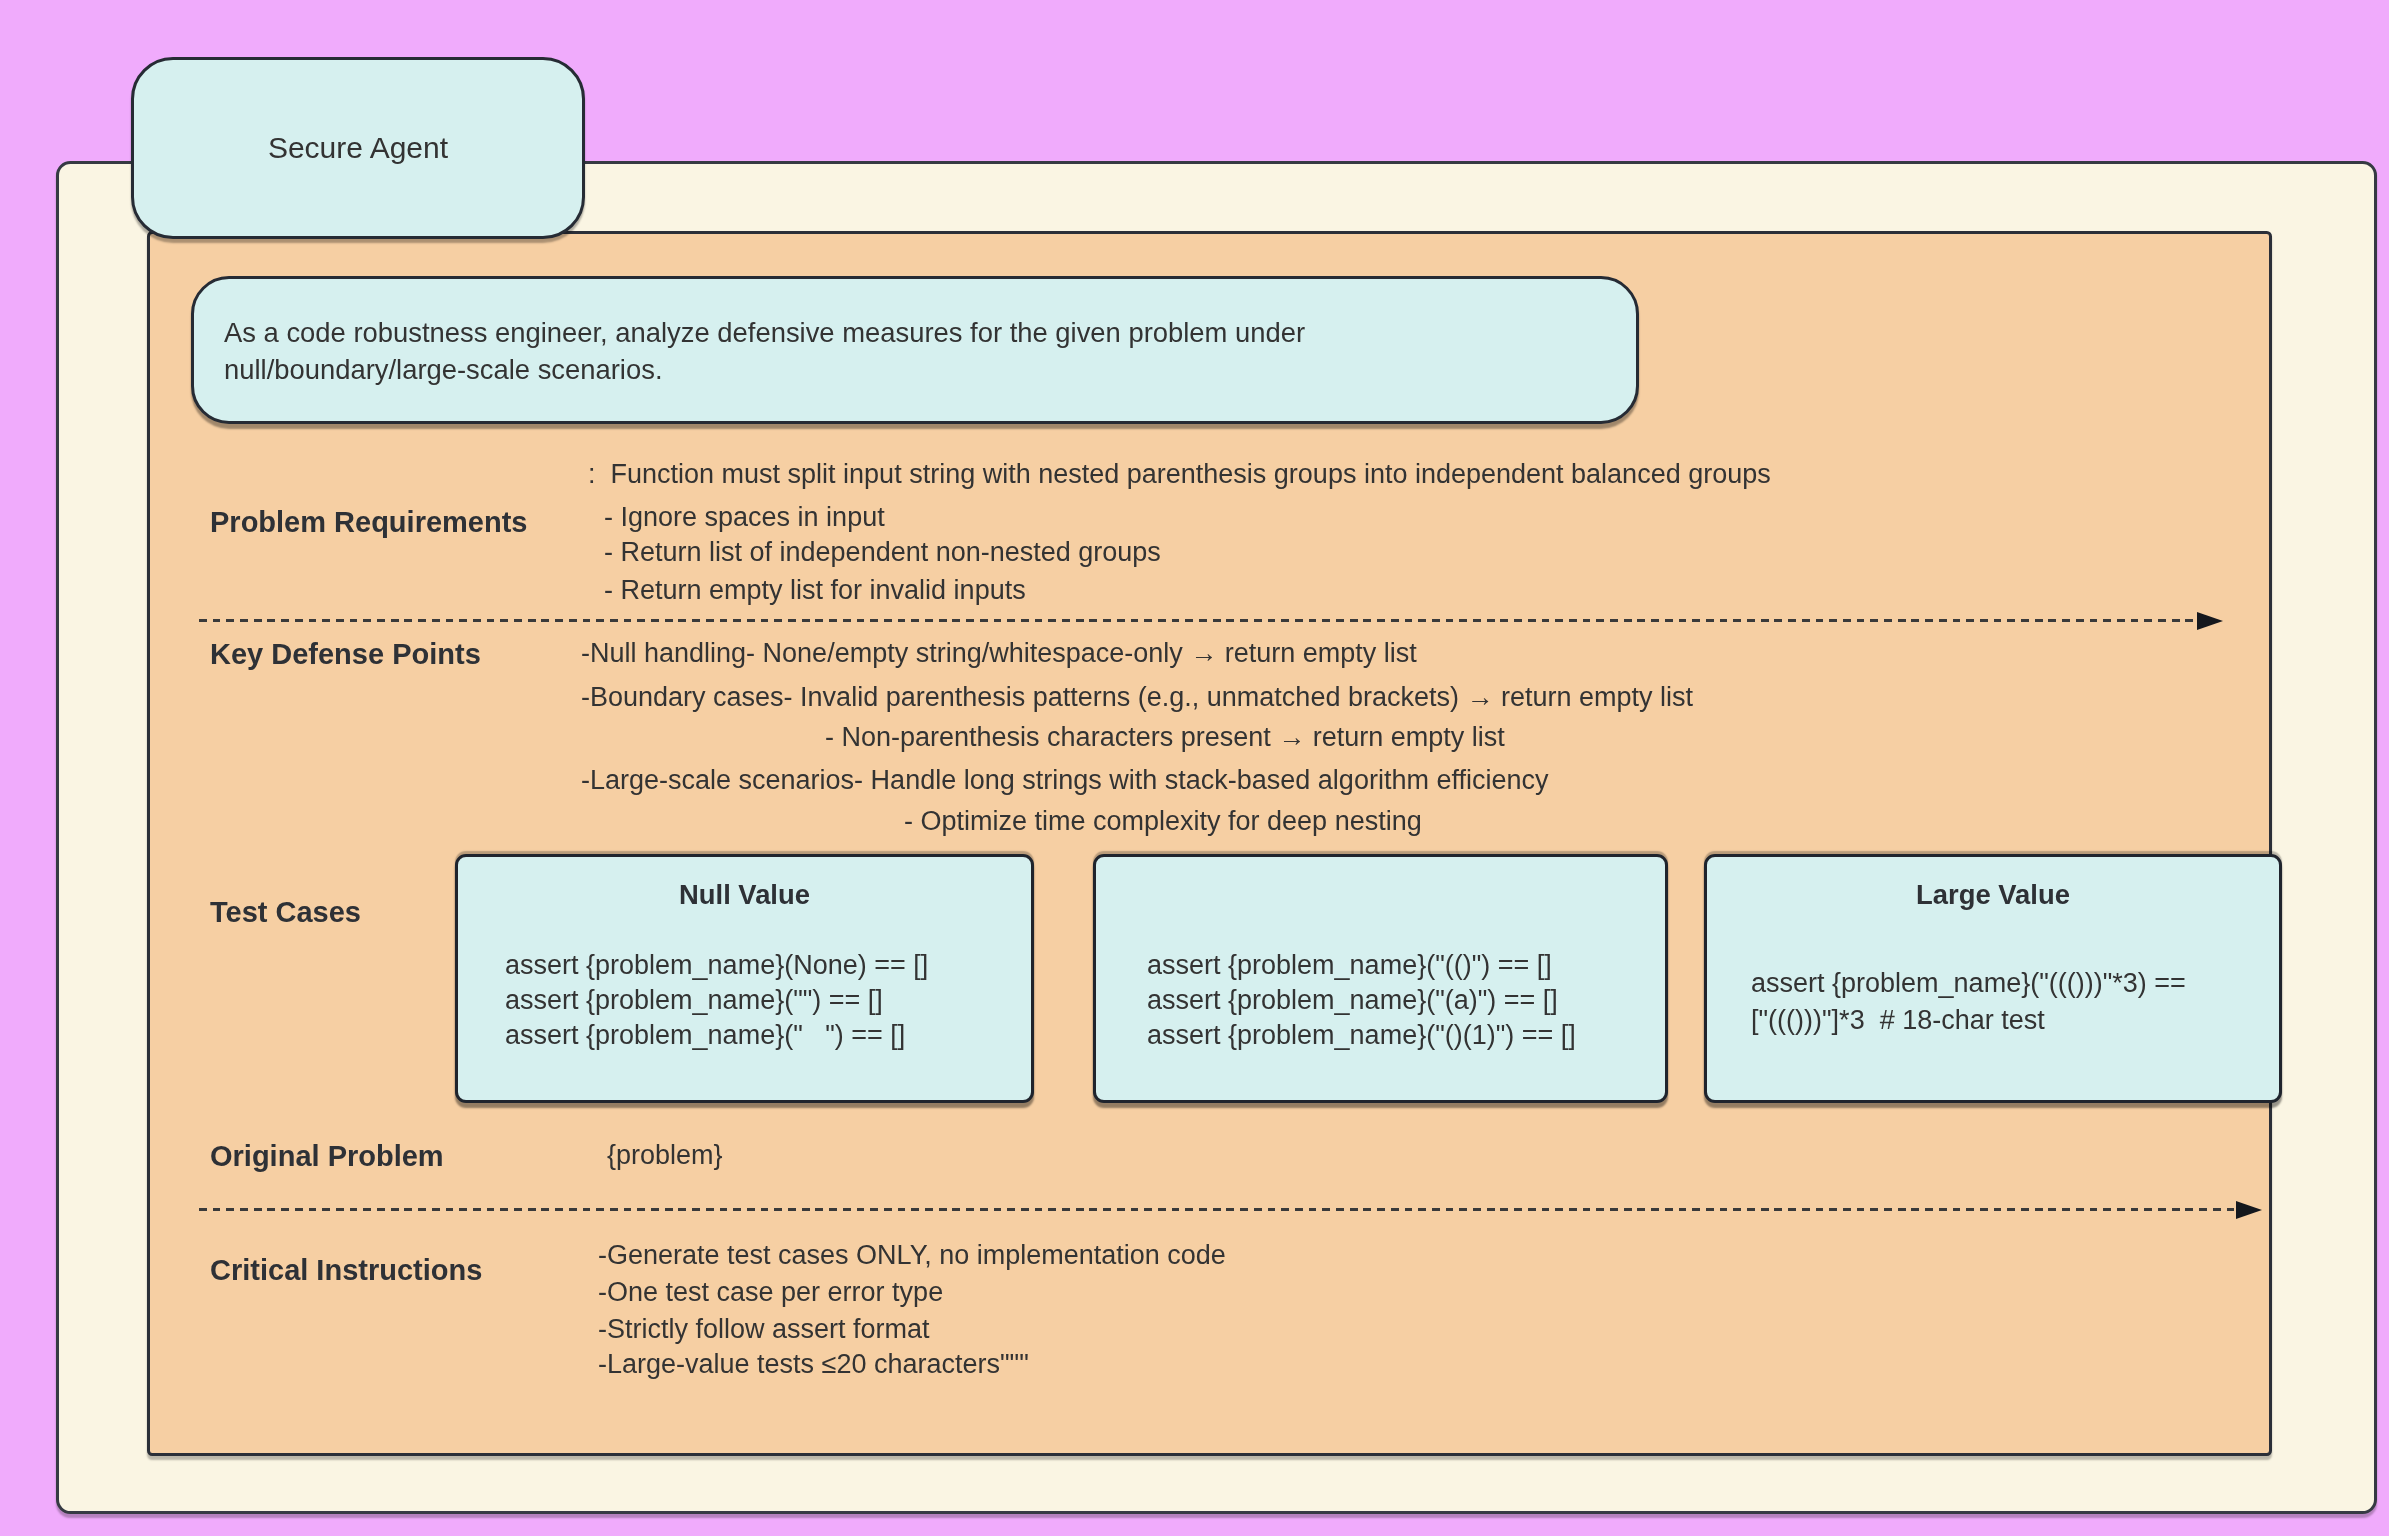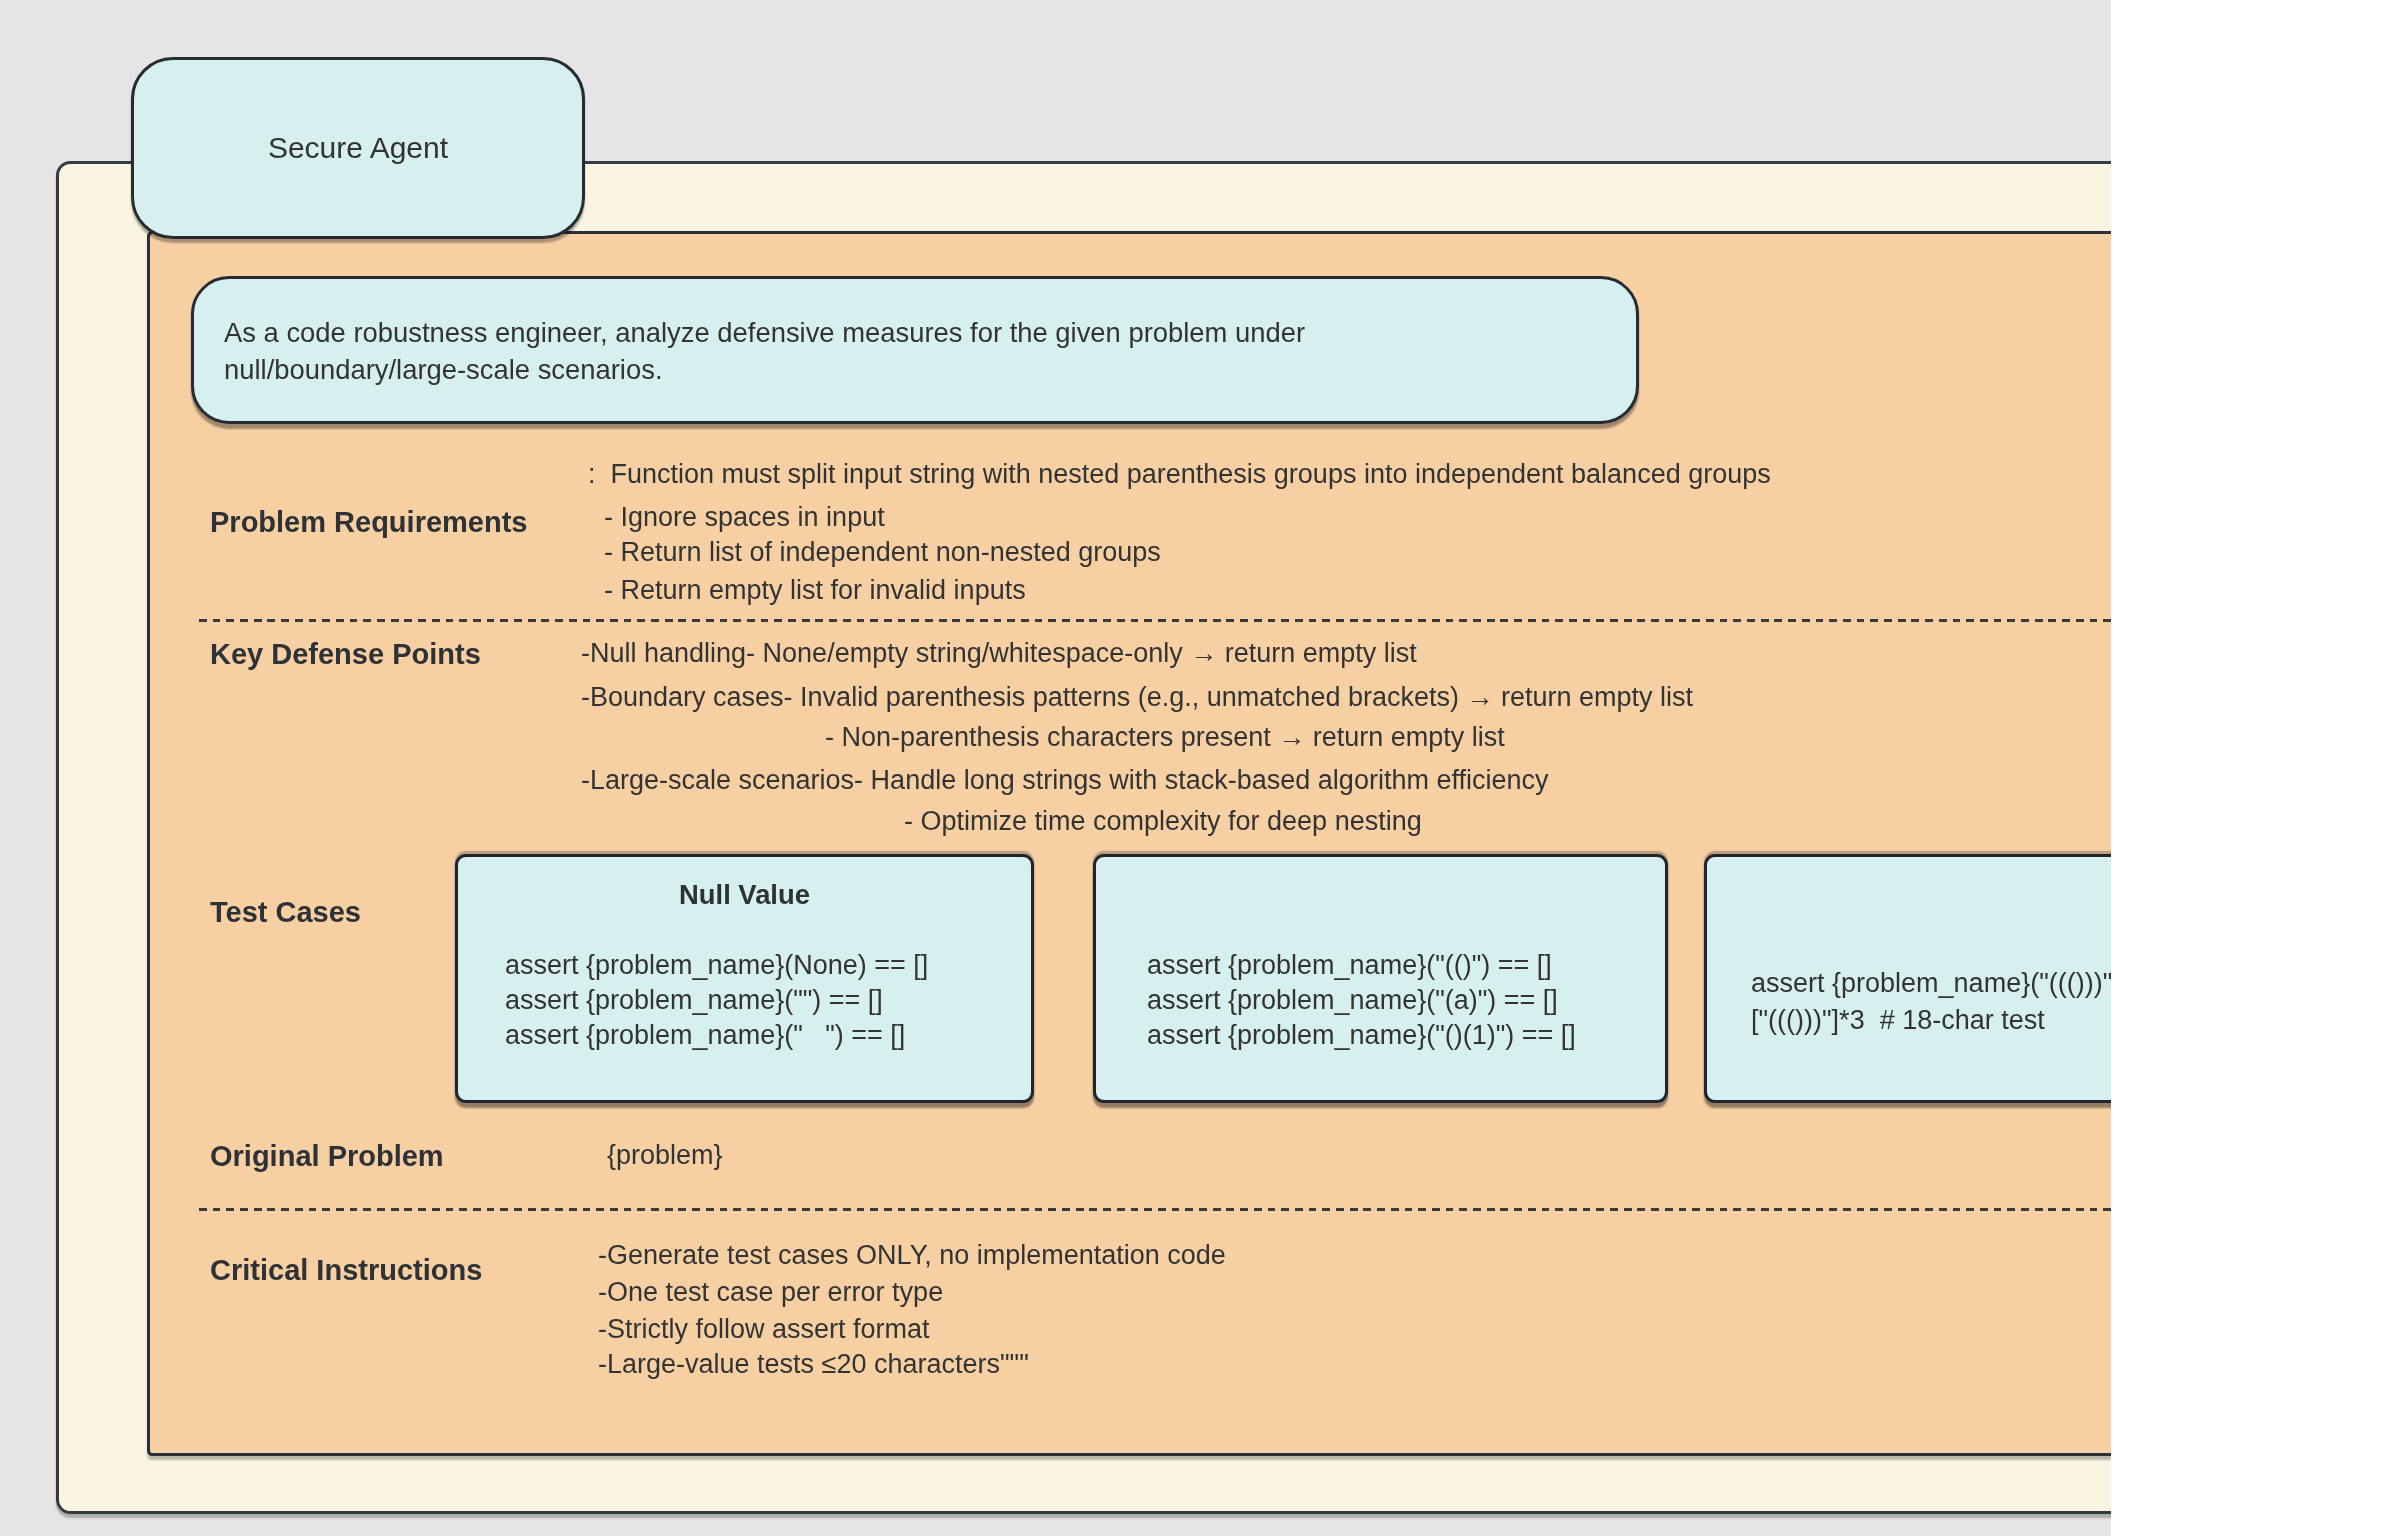--- a/index.html
+++ b/index.html
@@ -1,19 +1,19 @@
 <!DOCTYPE html>
 <html style="font-size:10.4px"><head>
 <meta charset="utf-8">
 <style>
   html,body{margin:0;padding:0;background:#ffffff;}
   #stage{
     position:relative;
-    width:2111px;height:1537px;
-    background:#e5e5e5;
+    width:2389px;height:1537px;
+    background:#f0abfc;
     font-family:"Liberation Sans", sans-serif;
     color:#333333;
     overflow:hidden;
   }
   
   .frame{
     position:absolute;left:56px;top:161px;width:2315px;height:1347px;
     background:#FAF5E3;border:3.9px solid #363a43;border-radius:14.4px;
     box-shadow:0 3.9px 2px rgba(0,0,0,.25);
   }
@@ -136,20 +136,21 @@
   <div class="tbox tbox-null">
     <div class="tbox-title">Null Value</div>
     <div class="tbox-content"><div>assert {problem_name}(None) == []</div><div>assert {problem_name}("") == []</div><div>assert {problem_name}("   ") == []</div></div>
   </div>
 
   <div class="tbox tbox-boundary">
     <div class="tbox-content"><div>assert {problem_name}("(()") == []</div><div>assert {problem_name}("(a)") == []</div><div>assert {problem_name}("()(1)") == []</div></div>
   </div>
 
   <div class="tbox tbox-large">
+    <div class="tbox-title">Large Value</div>
     <div class="tbox-content"><div>assert {problem_name}("((()))"*3) ==</div><div>["((()))"]*3  # 18-char test</div></div>
   </div>
 
   <div class="lbl lbl-op">Original Problem</div>
   <div class="line op-val">{problem}</div>
 
   <div class="divider d2">
     <div class="arrowhead"></div>
   </div>
 

